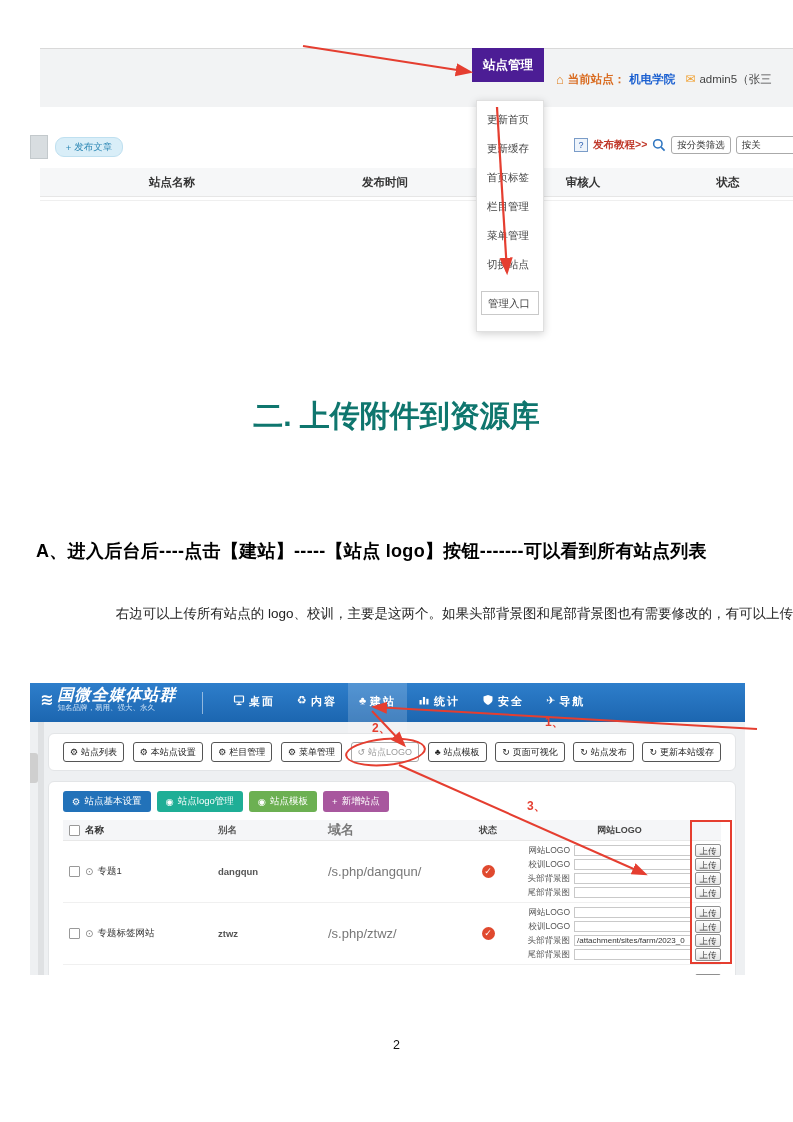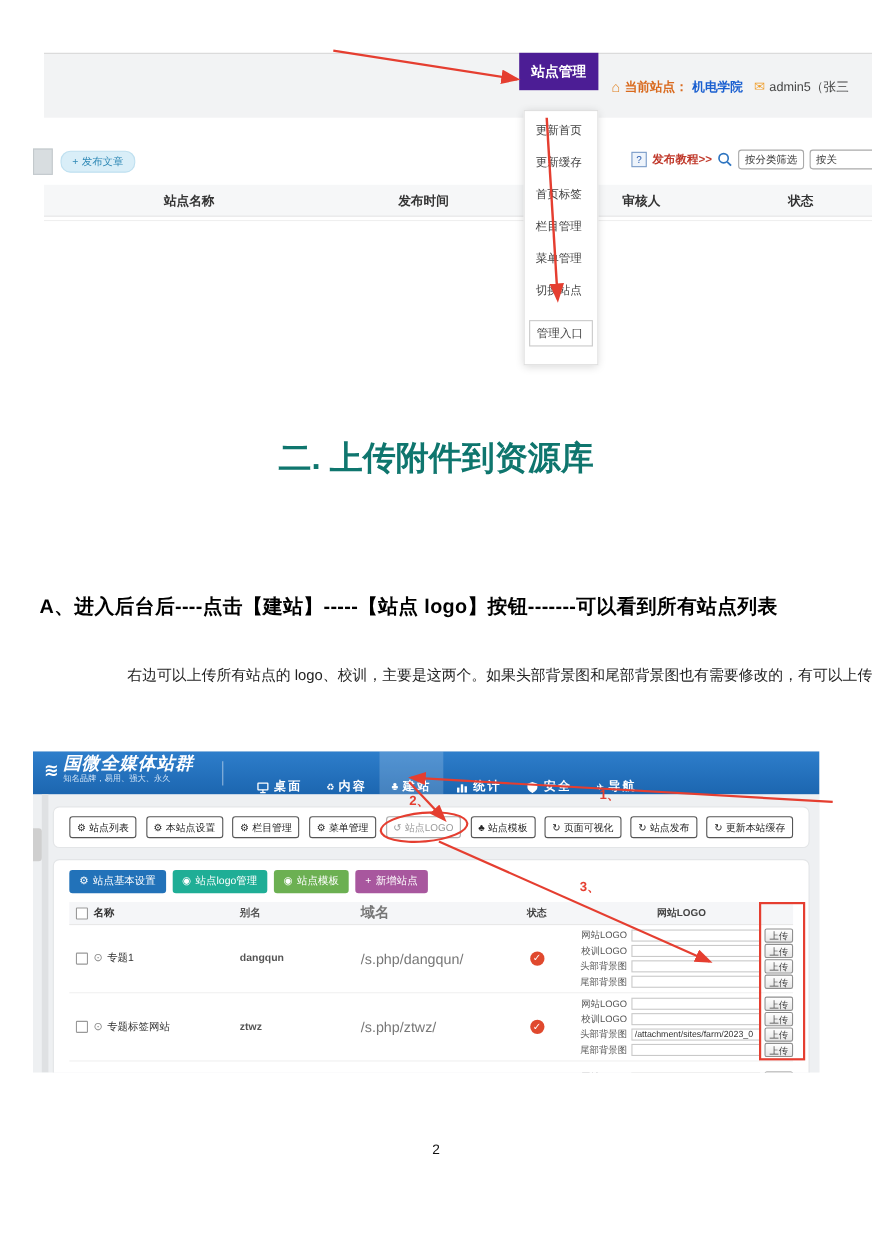--- a/index.html
+++ b/index.html
@@ -46,22 +46,22 @@
   #shot2{left:30px;top:683px;width:715px;height:292px;background:#eef0f2;overflow:hidden;}
   .s2-header{position:absolute;left:0;top:0;width:715px;height:39px;
      background:linear-gradient(180deg,#2e7ecb,#1c66b0);display:flex;align-items:center;}
   .brand{position:absolute;left:10px;top:3px;display:flex;align-items:center;gap:4px;color:#fff;}
   .brand-text{display:flex;flex-direction:column;line-height:1.15;}
   .brand-name{font-size:16px;font-weight:bold;font-style:italic;letter-spacing:1px;white-space:nowrap;}
   .brand-slogan{font-size:7.5px;color:#cfe2f5;white-space:nowrap;}
   .brand-wave{font-size:16px;font-weight:bold;}
   .s2-divider{position:absolute;left:172px;top:9px;height:22px;border-left:1px solid rgba(255,255,255,.5);}
   .s2-nav{position:absolute;left:192px;top:0;height:39px;display:flex;}
-  .nav-item{height:39px;display:flex;align-items:flex-end;gap:4px;padding:0 11px;color:#fff;
-     font-size:11px;font-weight:bold;letter-spacing:2px;white-space:nowrap;font-family:Liberation Mono, monospace;}
+  .nav-item{height:39px;display:flex;align-items:flex-start;gap:4px;padding:11px 11px;color:#fff;
+     font-size:11px;font-weight:bold;letter-spacing:2px;white-space:nowrap;}
   .nav-item.active{background:rgba(255,255,255,.18);}
   .nav-glyph{font-size:11px;letter-spacing:0;}
   .s2-scroll{position:absolute;left:8px;top:39px;width:6px;height:253px;background:#dfe1e3;}
   .s2-tab{position:absolute;left:0;top:70px;width:8px;height:30px;background:#cfcfcf;border-radius:0 3px 3px 0;}
   .card{position:absolute;background:#fff;border:1px solid #e3e5e7;border-radius:6px;}
   #toolbar-card{left:18px;top:50px;width:688px;height:38px;display:flex;align-items:center;
      justify-content:space-between;padding:0 14px;box-sizing:border-box;}
   .tb-btn{height:20px;border:1px solid #555;border-radius:3px;background:#fff;color:#222;font-size:9px;
      display:flex;align-items:center;gap:3px;padding:0 6px;white-space:nowrap;position:relative;}
   .tb-btn .g{font-size:9px;}

